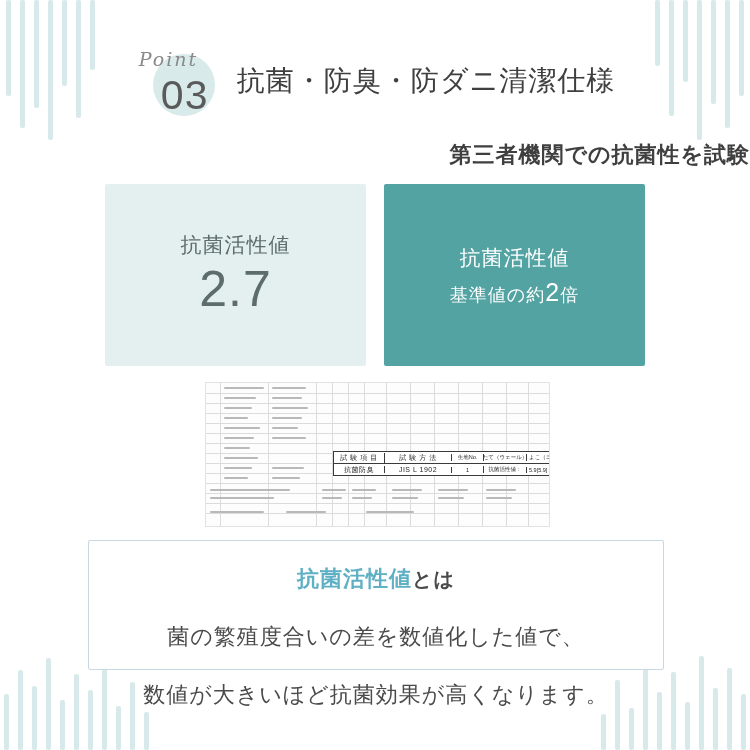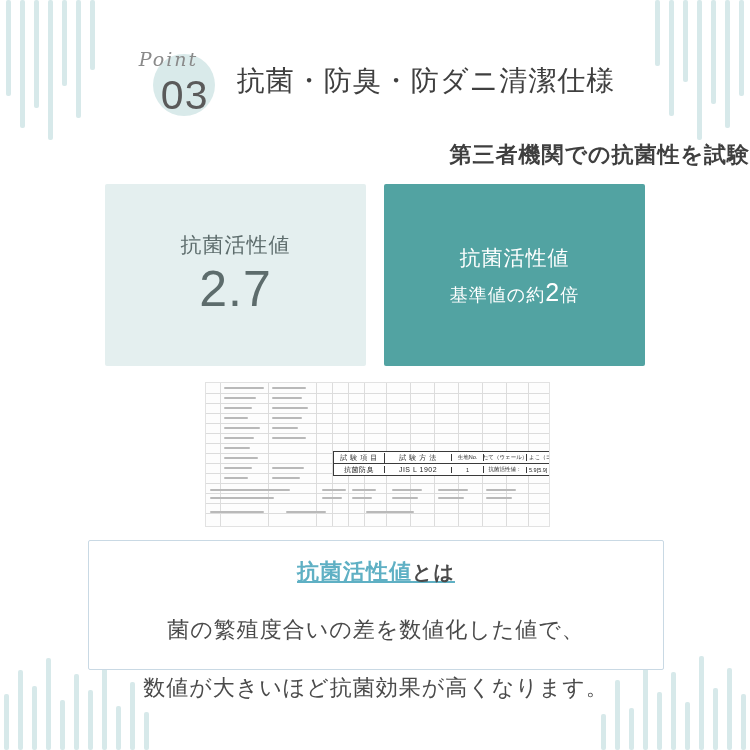--- a/index.html
+++ b/index.html
@@ -223,26 +223,25 @@
     top: 540px;
     left: 88px;
     width: 574px;
     height: 128px;
     border: 1px solid #c9d9e4;
     border-radius: 2px;
     background: #ffffff;
     text-align: center;
   }
   .explain-title {
-    margin-top: 16px;
+    margin-top: 23px;
     font-size: 22px;
     font-weight: 700;
     color: #5fb0c4;
     letter-spacing: 1px;
-    text-decoration: underline;
   }
   .explain-title .suffix {
     color: #4a4a4a;
     font-size: 20px;
   }
   .explain-line {
     margin-top: 28px;
     font-size: 22px;
     color: #4a4a4a;
     letter-spacing: 1px;

